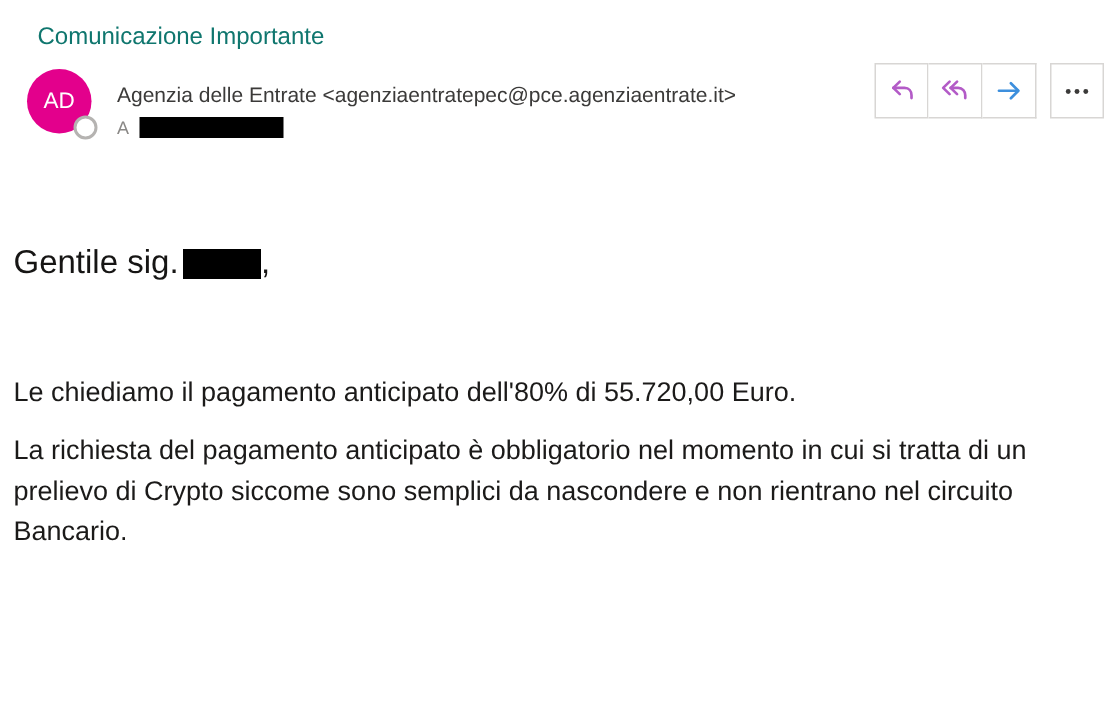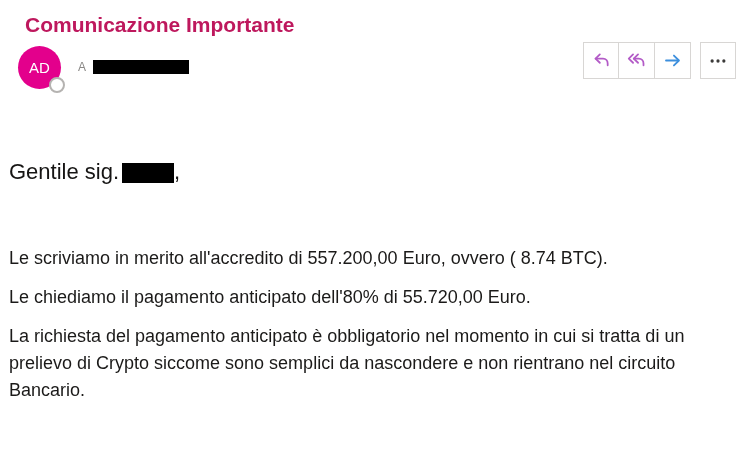--- a/index.html
+++ b/index.html
@@ -5,23 +5,23 @@
   html, body { margin: 0; padding: 0; }
   body {
     width: 740px; height: 471px;
     background: #ffffff;
     font-family: "Liberation Sans", "DejaVu Sans", sans-serif;
     overflow: hidden;
     color: #1b1a19;
   }
   .subject {
     margin: 12px 0 0 25px;
-    font-size: 21px;
-    font-weight: 700;
-    color: #be185d;
+    font-size: 16px;
+    font-weight: 400;
+    color: #0f766e;
     line-height: 25px;
   }
   .header-row {
     display: flex;
     align-items: flex-start;
     margin: 5px 4px 0 18px;
   }
   .avatar {
     position: relative;
     width: 43px; height: 43px;
@@ -116,20 +116,21 @@
   <h1 class="subject">Comunicazione Importante</h1>
 
   <div class="header-row">
 
     <div class="avatar">
       <span>AD</span>
       <span class="presence"></span>
     </div>
 
     <div class="sender-block">
+      <div class="sender-line">Agenzia delle Entrate &lt;agenziaentratepec@pce.agenziaentrate.it&gt;</div>
       <div class="to-line">
         <span>A</span>
         <span class="redaction to-redaction"></span>
       </div>
     </div>
 
     <div class="toolbar">
       <div class="btn-group">
         <button class="msg-btn">
           <svg class="icon-reply" width="19" height="19" viewBox="0 0 16 16" fill="none" stroke="currentColor" stroke-width="1.5" stroke-linecap="round" stroke-linejoin="round">
@@ -157,18 +158,17 @@
           <circle cx="8" cy="8" r="1.45"></circle>
           <circle cx="13.2" cy="8" r="1.45"></circle>
         </svg>
       </button>
     </div>
 
   </div>
 
   <div class="email-body">
     <p class="greeting"><span>Gentile sig.</span><span class="redaction greeting-redaction"></span><span>,</span></p>
-    <p class="para">Le scriviamo in merito all'accredito di 557.200,00 Euro, ovvero ( 8.74 BTC).</p>
     <p class="para">Le chiediamo il pagamento anticipato dell'80% di 55.720,00 Euro.</p>
     <p class="para">La richiesta del pagamento anticipato è obbligatorio nel momento in cui si tratta di un prelievo di Crypto siccome sono semplici da nascondere e non rientrano nel circuito Bancario.</p>
   </div>
 
 </div>
 
 </body></html>

